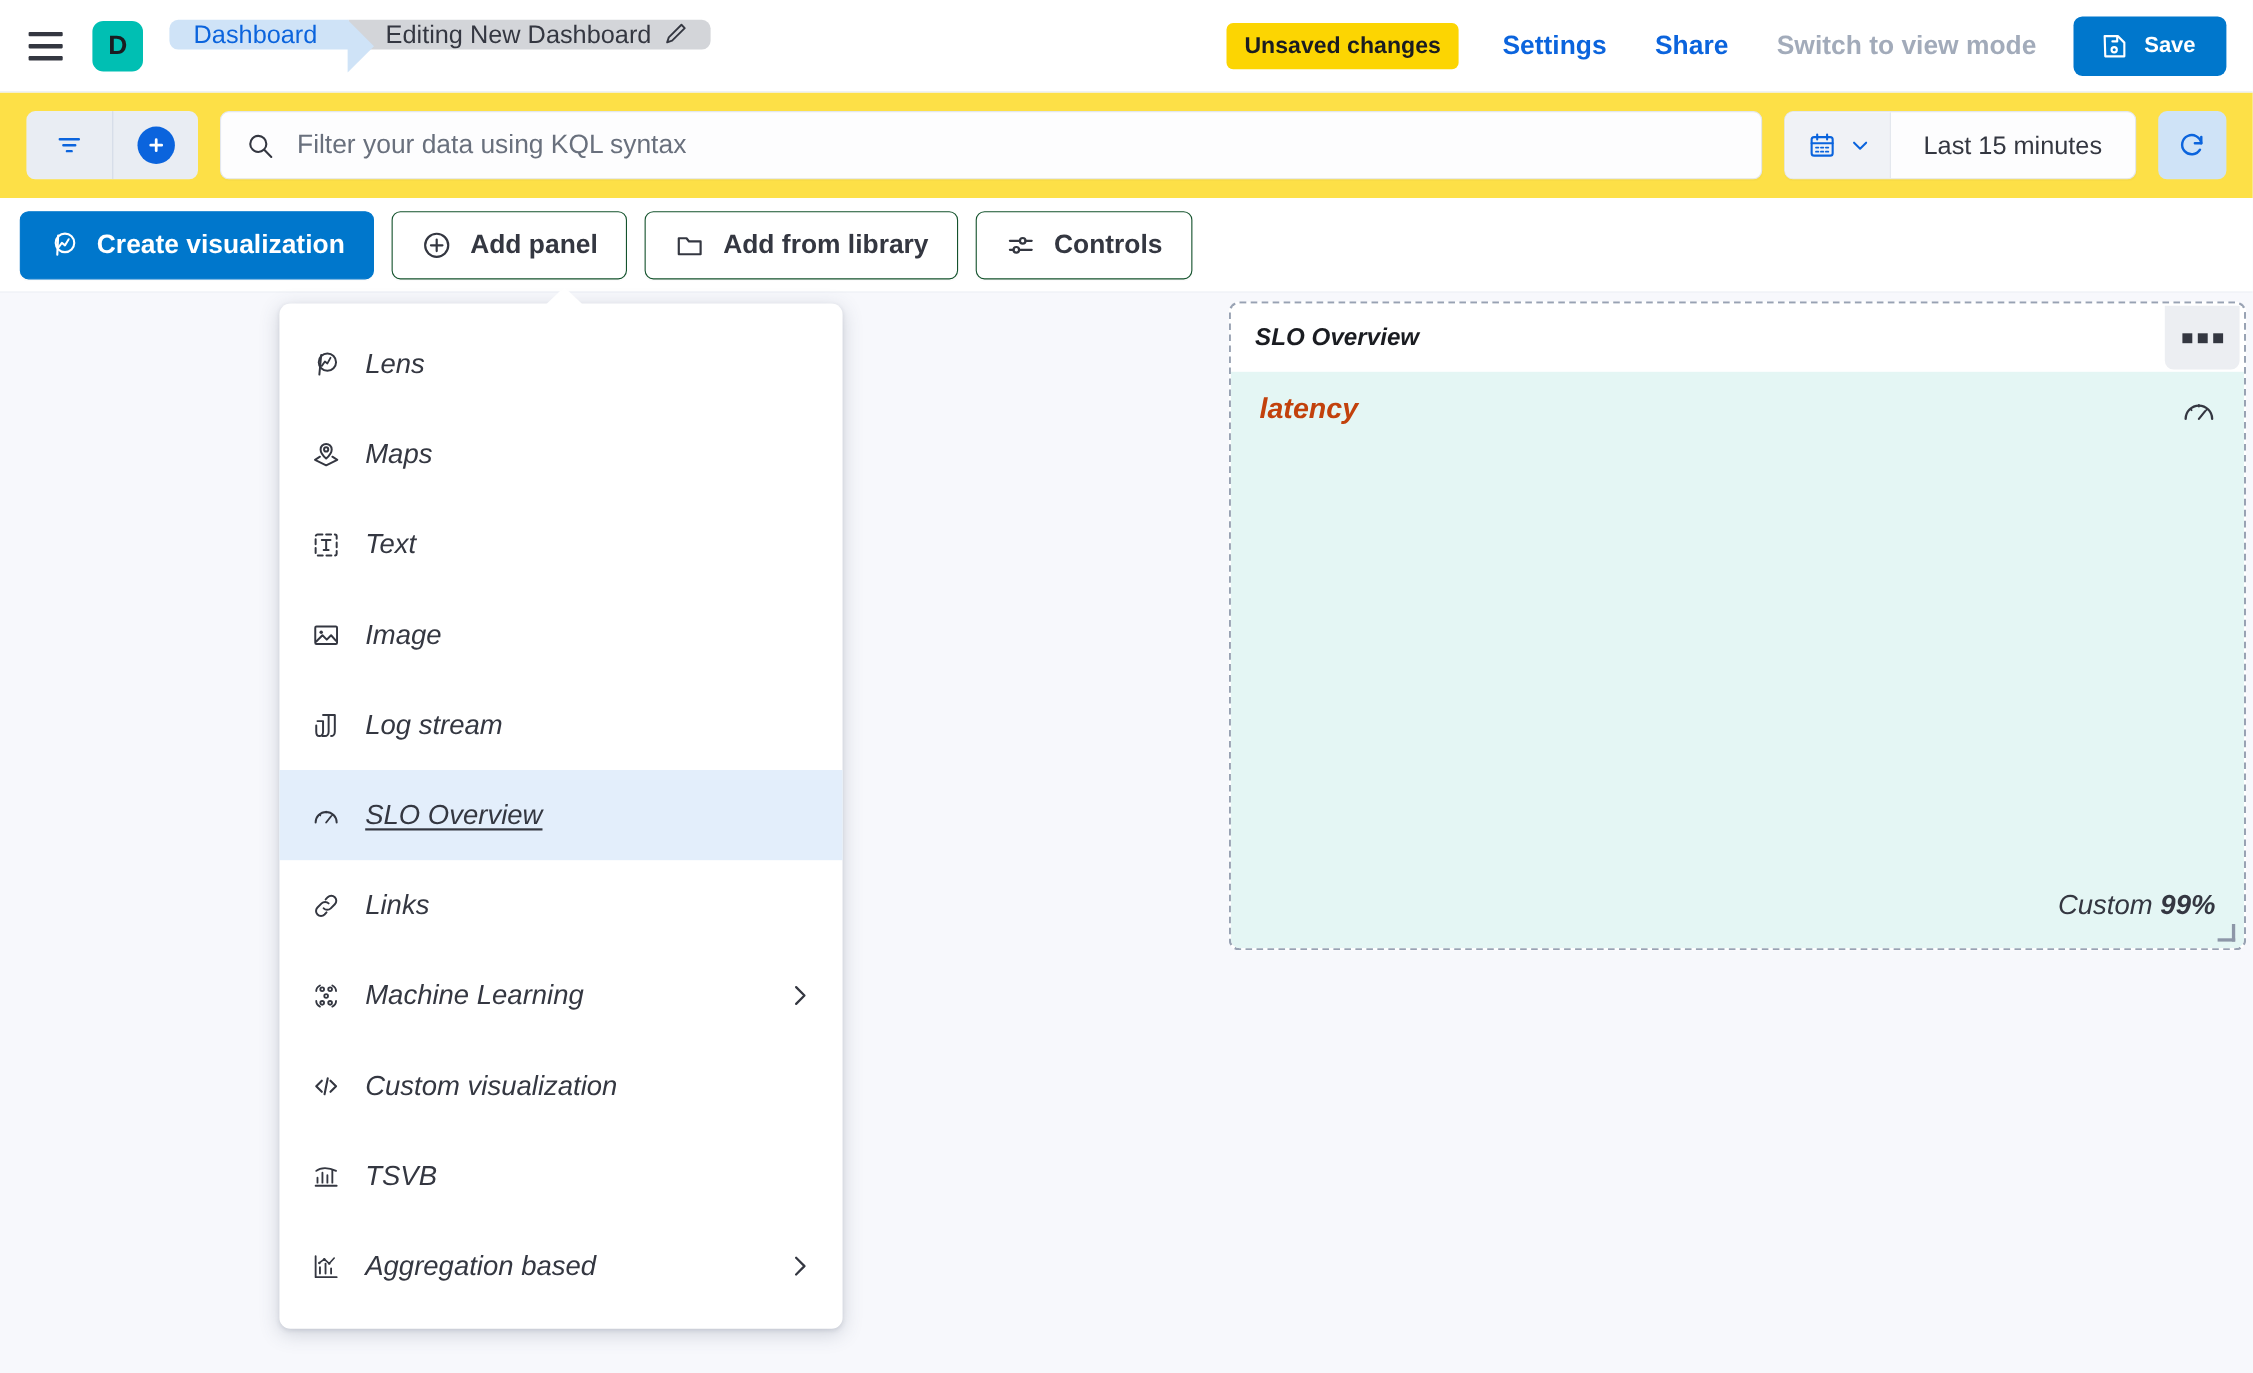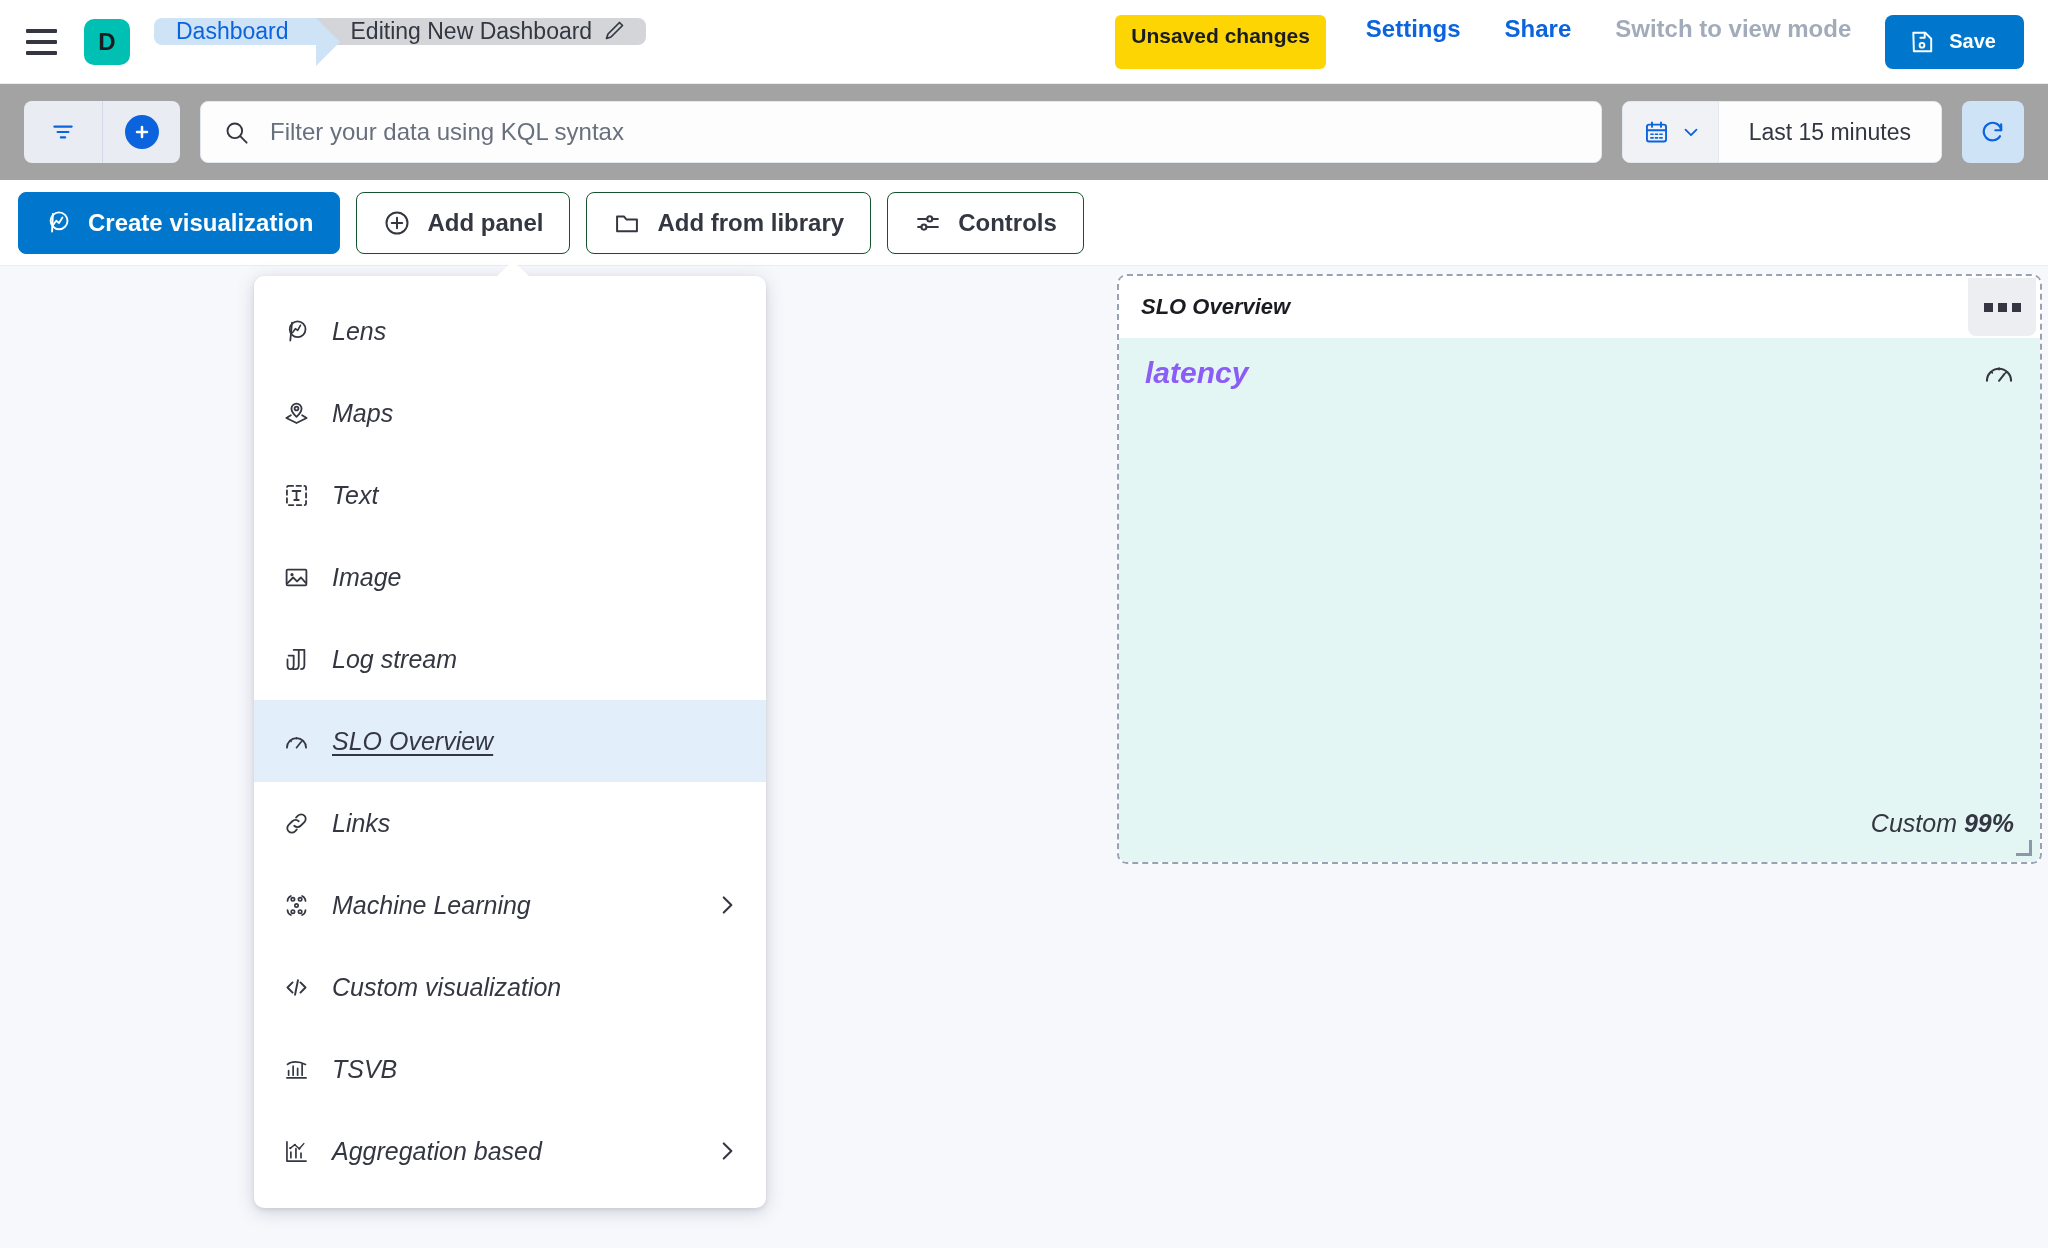--- a/index.html
+++ b/index.html
@@ -96,20 +96,21 @@
     padding-left: 34px;
     padding-right: 20px;
     cursor: pointer;
     gap: 10px;
   }
   .crumb-pencil { display: inline-flex; align-items: center; }
 
   .header-right {
     margin-left: auto;
     display: flex;
+    align-items: center;
     gap: 0px;
   }
 
   .badge-unsaved {
     background: #fcd502;
     color: #1a1c21;
     font-size: 21px;
     font-weight: 700;
     padding: 9px 16px;
     border-radius: 6px;
@@ -139,21 +140,21 @@
     border: none;
     border-radius: 8px;
     padding: 14px 28px 14px 24px;
     cursor: pointer;
     font-family: inherit;
   }
 
   
   .querybar {
     height: 96px;
-    background: #a3a3a3;
+    background: #fde047;
     display: flex;
     align-items: center;
     padding: 0 24px;
     gap: 20px;
   }
 
   .filter-group {
     display: flex;
     height: 62px;
     border-radius: 8px;
@@ -362,23 +363,23 @@
 
   .panel-body {
     position: relative;
     height: calc(100% - 62px);
     background: #e4f6f4;
     padding: 18px 26px 24px 26px;
     display: flex;
     flex-direction: column;
   }
   .slo-name {
-    font-size: 30px;
+    font-size: 26px;
     font-weight: 700;
-    color: #8b5cf6;
+    color: #c2410c;
   }
   .slo-gauge-icon {
     position: absolute;
     right: 24px;
     top: 18px;
     color: #343741;
   }
   .slo-stats {
     margin-top: auto;
     text-align: right;

